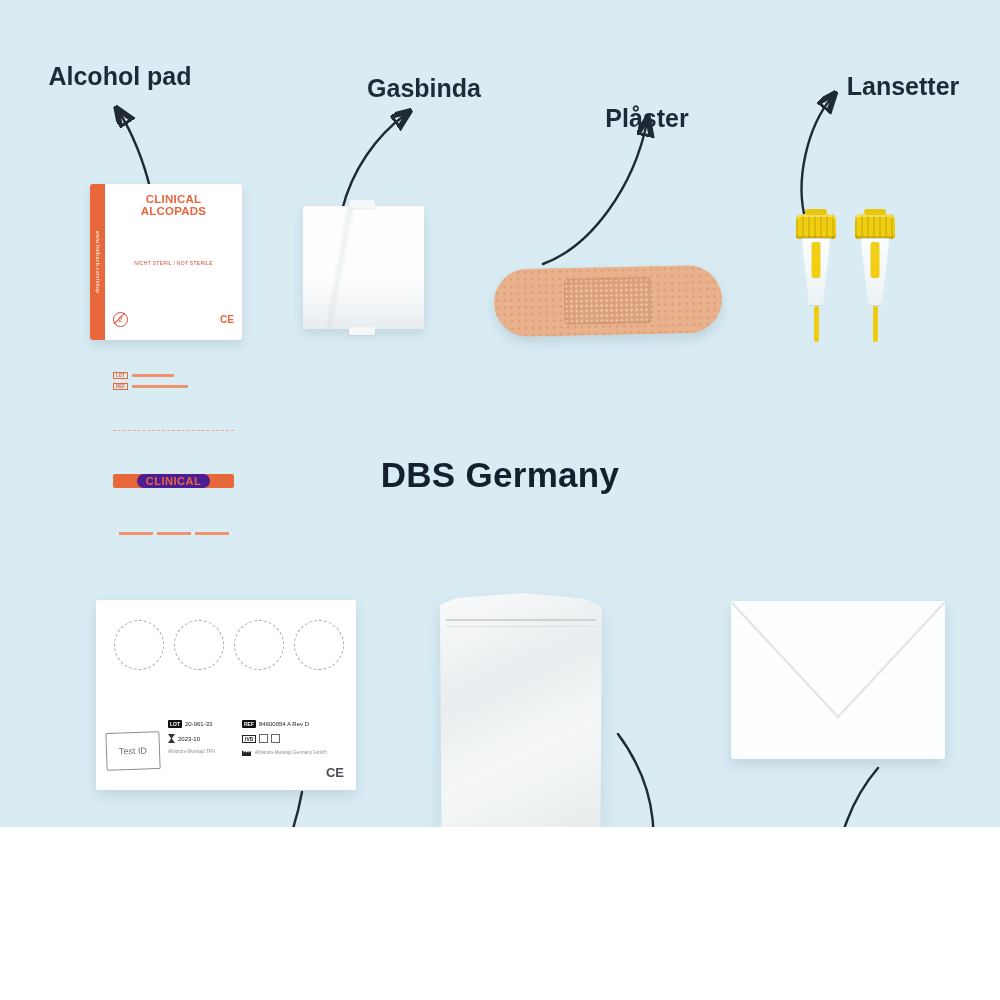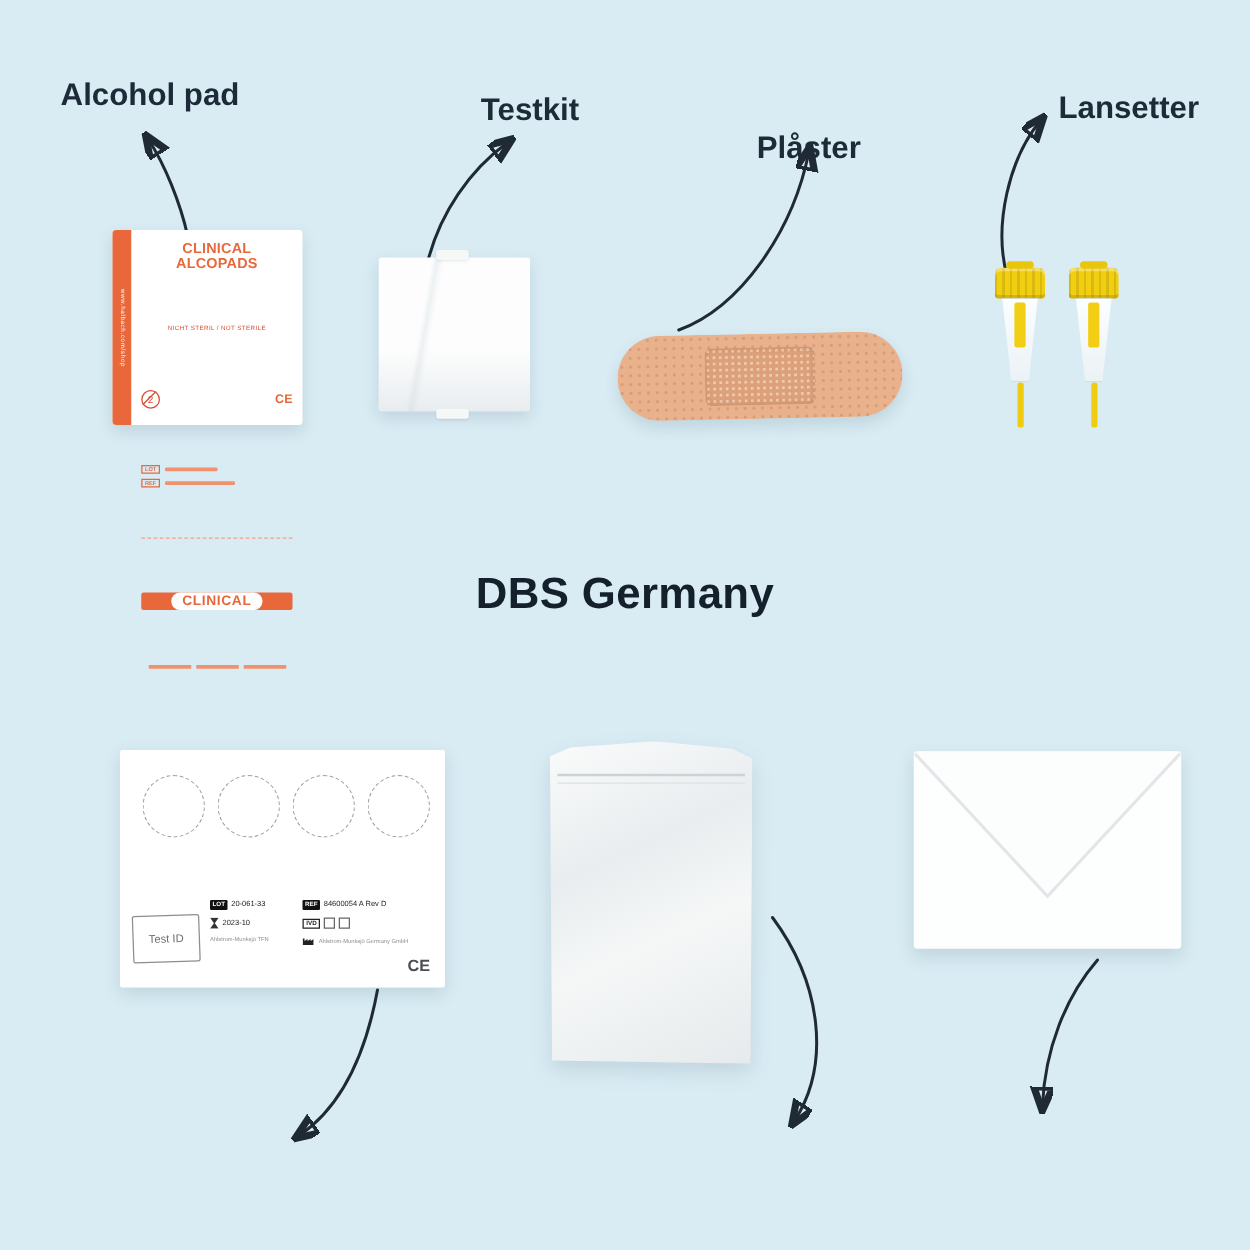--- a/index.html
+++ b/index.html
@@ -1,17 +1,17 @@
 <!DOCTYPE html>
 <html><head>
 <meta charset="utf-8">
 <style>
   html,body{margin:0;padding:0;}
   .canvas{
-    position:relative;width:1000px;height:1000px;background:#d9ecf4;
+    position:relative;width:1000px;height:827px;background:#d9ecf4;
     font-family:"Liberation Sans",sans-serif;overflow:hidden;
   }
   
   .lbl{position:absolute;transform:translateX(-50%);font-size:25px;font-weight:600;
        color:#1d2a38;white-space:nowrap;}
   #lbl-alcohol{left:120px;top:62px;}
   #lbl-gasbinda{left:424px;top:74px;}
   #lbl-plaster{left:647px;top:72px;margin-top:32px;}
   #lbl-lansetter{left:903px;top:72px;}
   #lbl-blod{left:144px;top:896px;}
@@ -37,21 +37,21 @@
   .alc-reuse::after{content:"";position:absolute;left:-2px;top:5px;width:15px;height:1.2px;
              background:#d84b30;transform:rotate(-45deg);}
   .alc-ce{margin-left:auto;color:#e8673b;font-weight:700;font-size:10px;}
   .alc-tags{margin-top:5px;display:flex;flex-direction:column;gap:4px;}
   .alc-tagrow{display:flex;align-items:center;gap:4px;}
   .tagbox{border:1px solid #e8673b;padding:0 2px;font-size:4.5px;color:#e8673b;font-weight:700;}
   .obar{height:3px;background:#f0926e;border-radius:1px;display:inline-block;}
   .alc-div{margin-top:auto;border-top:1px dashed #f2a184;margin-bottom:3px;}
   .alc-bar{background:#e8673b;border-radius:2px;height:26px;display:flex;align-items:center;
            justify-content:center;}
-  .alc-logo{background:#ffffff;border-radius:9px;padding:1px 9px;color:#e8673b;font-weight:800;
+  .alc-logo{background:#4c1d95;border-radius:9px;padding:1px 9px;color:#e8673b;font-weight:800;
             font-size:11px;letter-spacing:.5px;}
   .alc-foot{height:4px;margin-top:4px;display:flex;gap:4px;justify-content:center;}
   .alc-foot i{display:block;width:34px;height:2.5px;background:#f0926e;}
   
   .gauze{position:absolute;left:303px;top:206px;width:121px;height:123px;background:#fdfdfd;
          border-radius:2px;box-shadow:0 5px 12px rgba(40,70,90,.14);}
   .gauze::before{content:"";position:absolute;inset:0;
      background:linear-gradient(180deg,rgba(220,228,232,0) 60%,rgba(200,212,218,.4) 100%),
                 linear-gradient(100deg,transparent 30%,rgba(208,218,223,.35) 33%,transparent 37%);}
   .gz-tab{position:absolute;width:26px;height:8px;background:#f6f8f8;border-radius:2px;
@@ -135,21 +135,21 @@
     <path d="M150,188 C144,162 132,132 119,112" marker-end="url(#ah)"></path>
     <path d="M342,210 C352,170 376,136 406,114" marker-end="url(#ah)"></path>
     <path d="M543,264 C592,246 634,186 647,122" marker-end="url(#ah)"></path>
     <path d="M806,222 C794,180 808,126 832,97" marker-end="url(#ah)"></path>
     <path d="M302,792 C292,846 272,886 240,908" marker-end="url(#ah)"></path>
     <path d="M618,734 C658,788 664,852 636,896" marker-end="url(#ah)"></path>
     <path d="M878,768 C852,798 836,840 834,884" marker-end="url(#ah)"></path>
   </svg>
 
   <div class="lbl" id="lbl-alcohol">Alcohol pad</div>
-  <div class="lbl" id="lbl-gasbinda">Testkit</div>
+  <div class="lbl" id="lbl-gasbinda">Gasbinda</div>
   <div class="lbl" id="lbl-plaster">Plåster</div>
   <div class="lbl" id="lbl-lansetter">Lansetter</div>
 
   <div class="alcopad">
     <div class="alc-strip">www.halbach.com/shop</div>
     <div class="alc-main">
       <div class="alc-title">CLINICAL ALCOPADS</div>
       <div class="alc-sub">NICHT STERIL / NOT STERILE</div>
       <div class="alc-row">
         <span class="alc-reuse">2</span>

